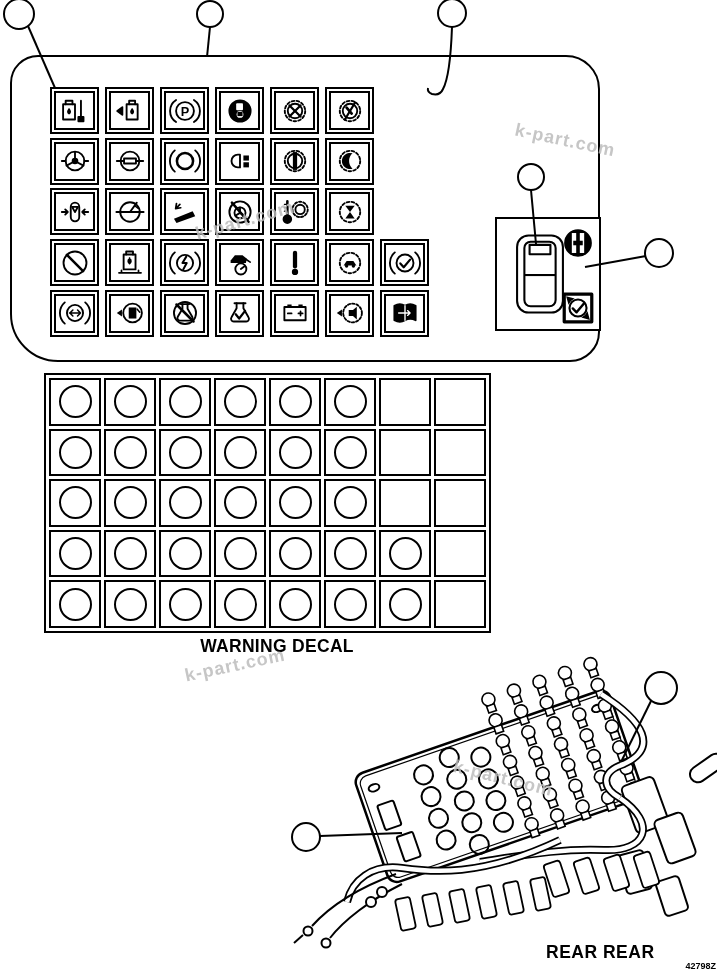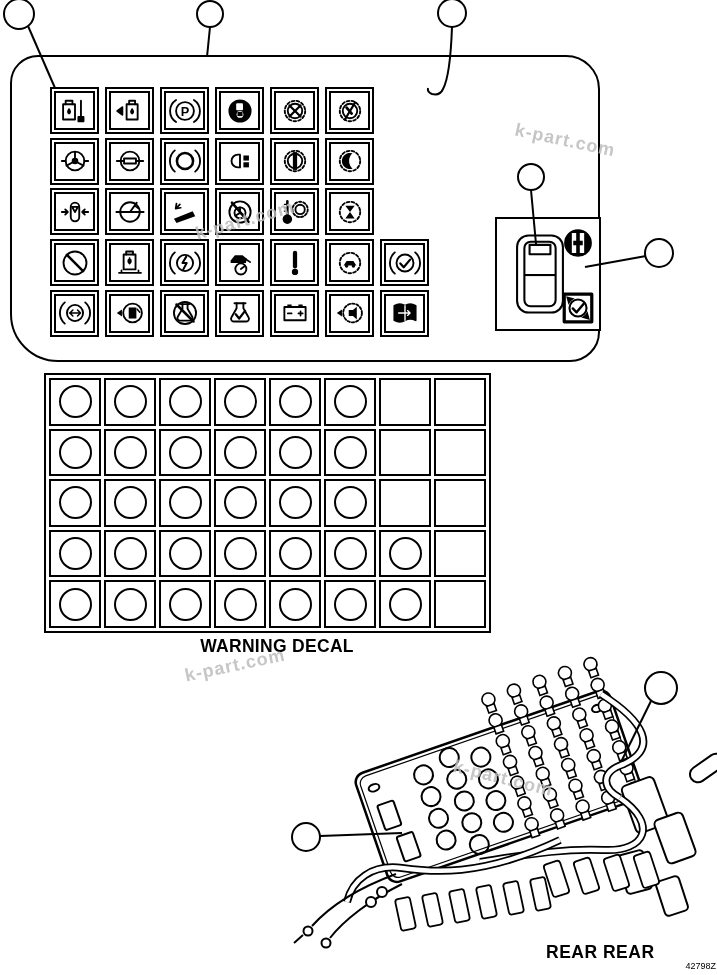--- a/index.html
+++ b/index.html
@@ -29,21 +29,21 @@
             grid-template-columns:repeat(8,1fr);grid-template-rows:repeat(5,1fr);
             gap:3px;padding:3px;background:#fff;}
   .loc-cell{border:2px solid #000;display:flex;align-items:center;justify-content:center;}
   .loc-circle{width:29px;height:29px;border:2.5px solid #000;border-radius:50%;}
 
   
   #loc-caption{position:absolute;left:157px;top:636px;width:240px;text-align:center;
                font-weight:bold;font-size:17.5px;line-height:20px;letter-spacing:.3px;}
   #rear-label{position:absolute;left:546px;top:942px;font-weight:bold;font-size:17.5px;
               letter-spacing:.5px;}
-  #fig-num{position:absolute;right:1px;top:961px;font-weight:normal;font-size:9px;}
+  #fig-num{position:absolute;right:1px;top:961px;font-weight:bold;font-size:9px;}
 
   
   .wm{position:absolute;color:#bdbdbd;font-weight:bold;font-size:18px;letter-spacing:1px;
       opacity:.85;white-space:nowrap;pointer-events:none;}
   #wm1{left:514px;top:130px;transform:rotate(12deg);}
   #wm2{left:194px;top:210px;transform:rotate(-16deg);}
   #wm3{left:184px;top:655px;transform:rotate(-12deg);}
   #wm4{left:452px;top:768px;transform:rotate(14deg);}
 
   

